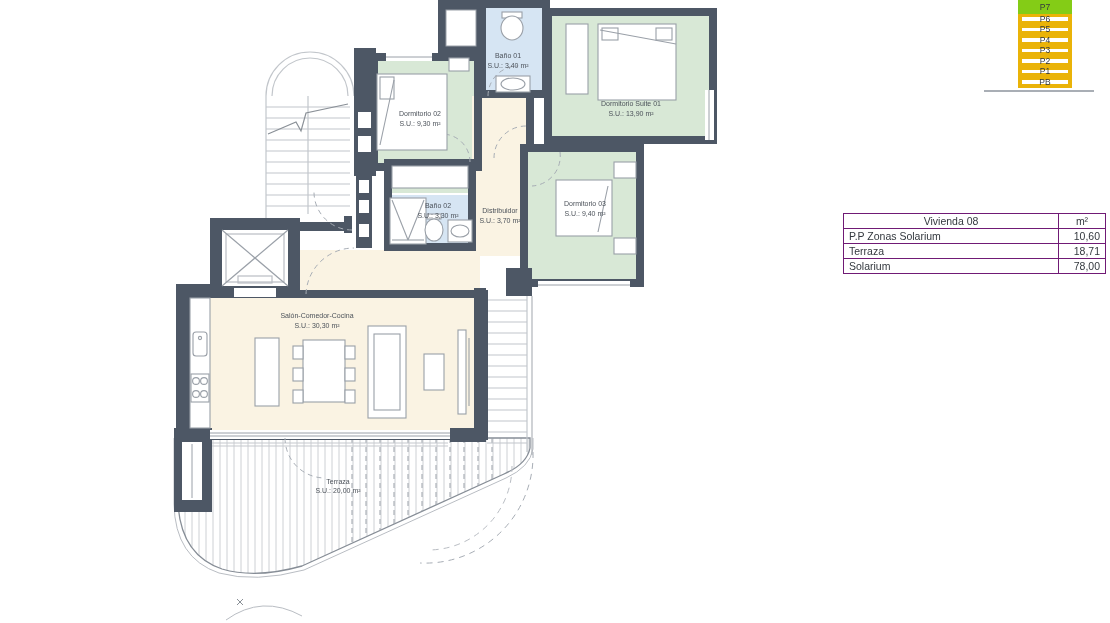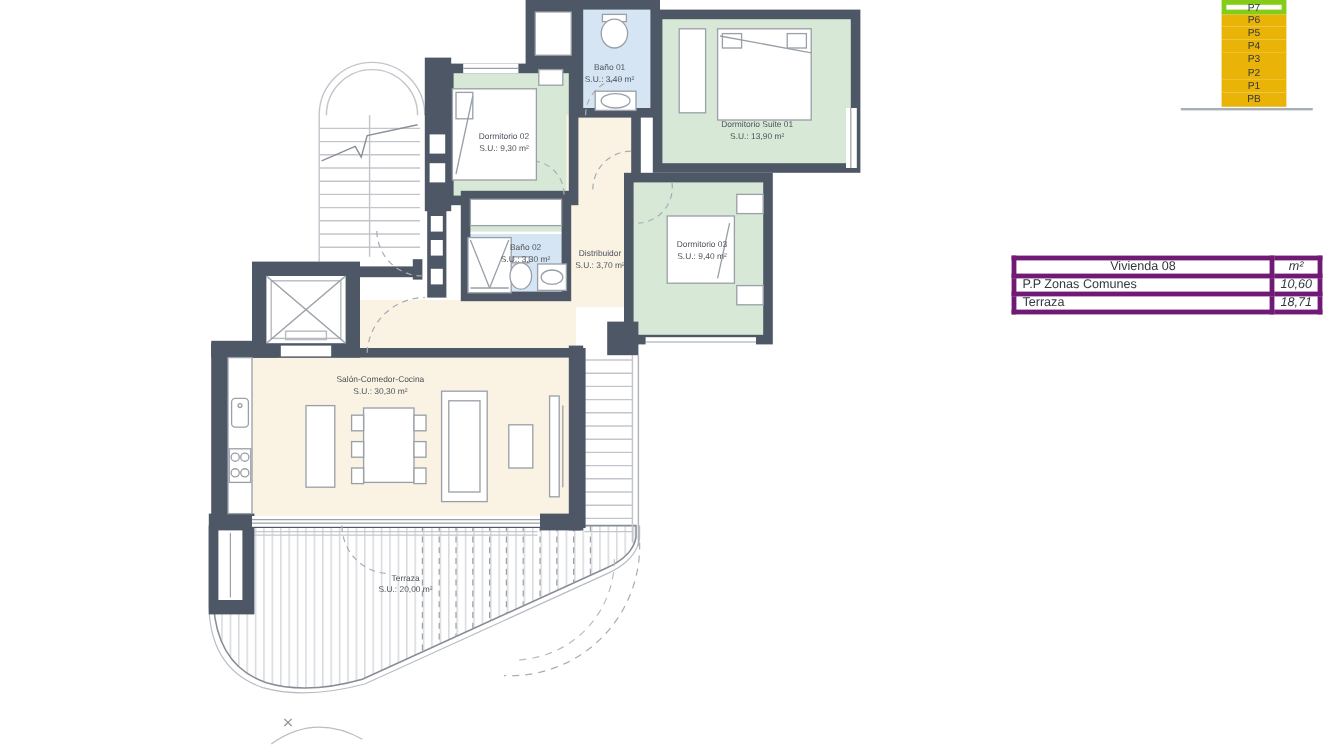--- a/index.html
+++ b/index.html
@@ -4,33 +4,33 @@
 <style>
   html,body{margin:0;padding:0;}
   body{
     width:1110px;height:623px;position:relative;overflow:hidden;
     background:#ffffff;font-family:"Liberation Sans",sans-serif;
   }
   
   .levels{position:absolute;left:1018px;top:1px;width:54px;}
   .level-cell{
     box-sizing:border-box;height:11.5px;margin-top:-1px;background:#fff;
-    border:6px solid #eab308;display:flex;align-items:center;justify-content:center;
+    border:4px solid #eab308;display:flex;align-items:center;justify-content:center;
     font-size:8.5px;color:#33383e;line-height:1;
   }
-  .level-cell.selected{border:4px solid #84cc16;z-index:3;position:relative;}
+  .level-cell.selected{border:7px solid #84cc16;z-index:3;position:relative;}
   .ground-line{position:absolute;left:984px;top:90px;width:110px;height:2px;background:#a9aeb5;}
   
   .area-table{position:absolute;left:843px;top:213px;border-collapse:collapse;background:#fff;}
   .area-table td{
-    box-sizing:border-box;border:4px solid #701a75;height:15px;padding:0 5px;
+    box-sizing:border-box;border:1px solid #701a75;height:15px;padding:0 5px;
     font-size:10.5px;color:#33383e;line-height:1;white-space:nowrap;margin-left:36px;
   }
   .area-table td.lbl{width:215px;text-align:left;}
-  .area-table td.val{width:37px;text-align:right;font-style:italic;}
+  .area-table td.val{width:47px;text-align:right;}
   .area-table td.hdr{text-align:center;}
   
   .plan-svg{position:absolute;left:0;top:0;}
   .room-label{font-size:7px;fill:#4c525a;}
 </style>
 </head>
 <body>
 
 <svg class="plan-svg" width="1110" height="623" viewBox="0 0 1110 623">
   <defs>
@@ -319,21 +319,25 @@
 </div>
 <div class="ground-line"></div>
 
 <table class="area-table">
   <tbody>
     <tr>
       <td class="lbl hdr">Vivienda 08</td>
       <td class="val hdr">m²</td>
     </tr>
     <tr>
-      <td class="lbl">P.P Zonas Comunes</td>
+      <td class="lbl">P.P Zonas Solarium</td>
       <td class="val">10,60</td>
     </tr>
     <tr>
       <td class="lbl">Terraza</td>
       <td class="val">18,71</td>
     </tr>
+    <tr>
+      <td class="lbl">Solarium</td>
+      <td class="val">78,00</td>
+    </tr>
   </tbody>
 </table>
 
 </body></html>

